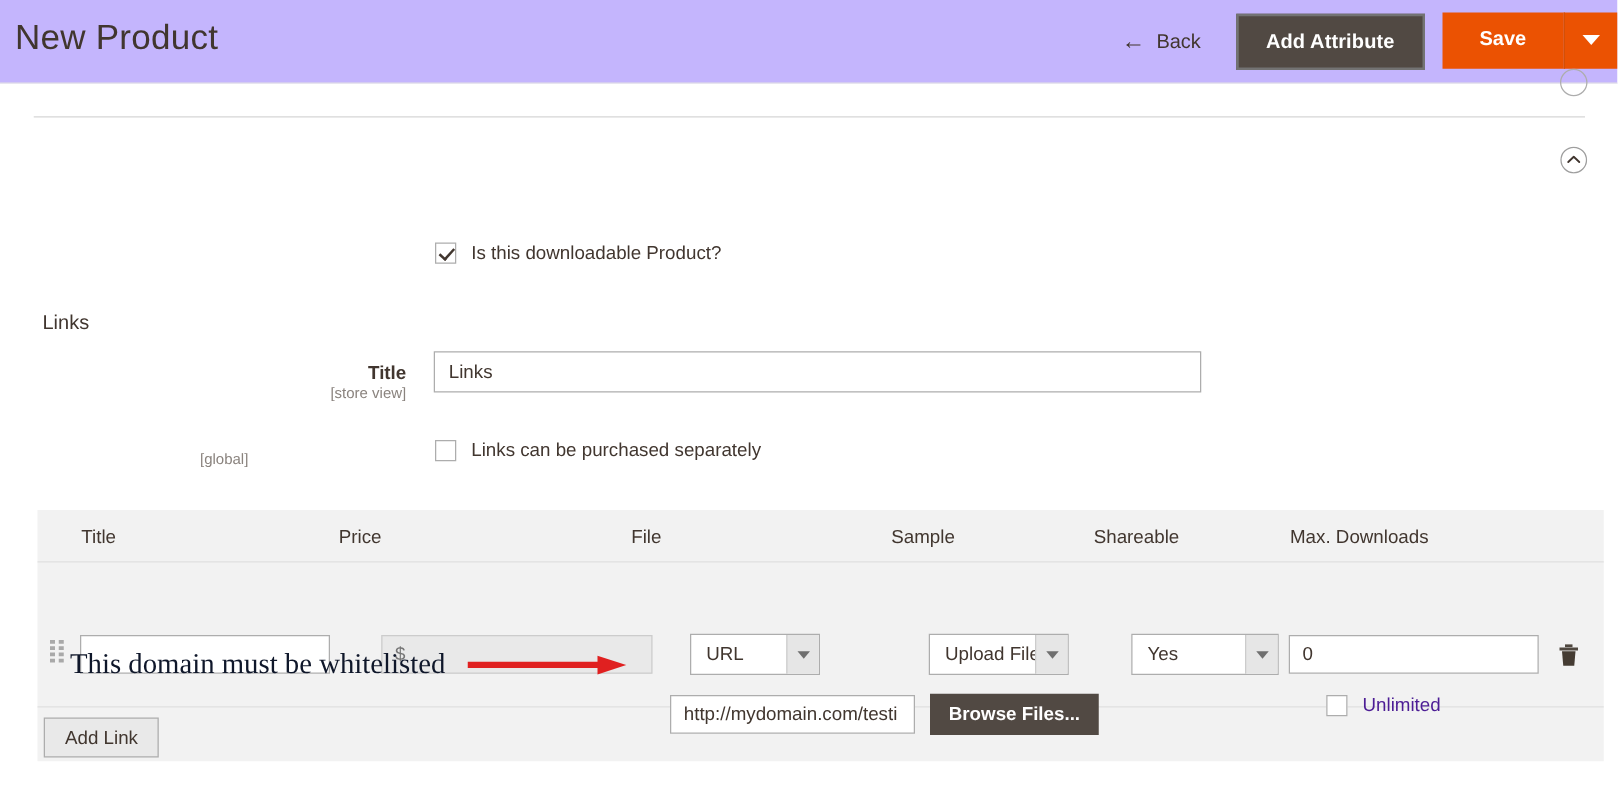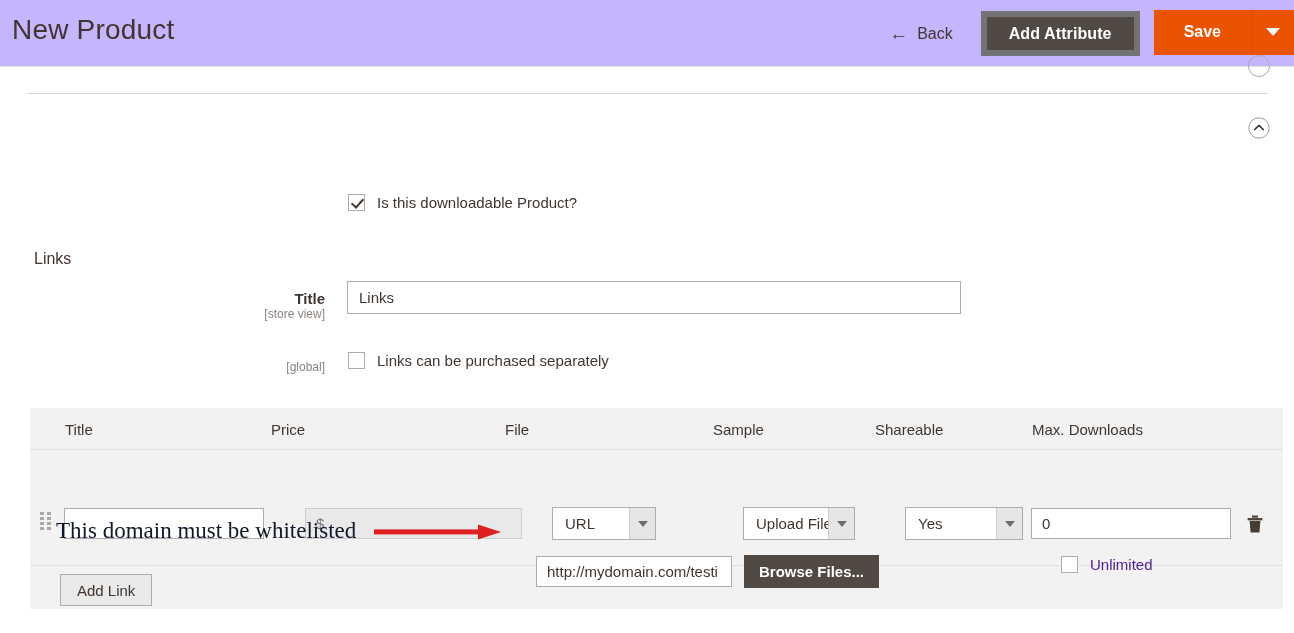--- a/index.html
+++ b/index.html
@@ -29,21 +29,21 @@
   }
   .back-btn {
     display: flex; align-items: center; gap: 9px;
     background: none; border: 0; cursor: pointer;
     font-size: 16px; color: #41362f;
     padding: 0 22px 0 0; margin-right: 6px;
     font-family: "Liberation Sans", sans-serif;
   }
   .back-arrow { font-size: 19px; line-height: 1; color: #41362f; }
   .btn-dark {
-    background: #514943; color: #ffffff; border: 6px solid #737373;
+    background: #514943; color: #ffffff; border: 2px solid #737373;
     height: 45px; padding: 0 22px; font-size: 16px; font-weight: 700;
     cursor: pointer; font-family: "Liberation Sans", sans-serif;
     letter-spacing: .1px;
   }
   .save-group { display: flex; align-items: stretch; height: 48px; margin-left: 14px; }
   .btn-save {
     background: #eb5202; color: #ffffff; border: 0;
     height: 45px; padding: 0 30px; font-size: 16px; font-weight: 700;
     cursor: pointer; font-family: "Liberation Sans", sans-serif;
   }
@@ -118,21 +118,21 @@
   }
   .title-input {
     position: absolute; left: 347px; top: 281px;
     width: 614px; height: 33px;
     border: 1px solid #adadad; background: #ffffff;
     padding: 0 11px; font-size: 15px; color: #41362f;
     font-family: "Liberation Sans", sans-serif;
   }
   .global-scope {
     position: absolute; left: 160px; top: 360px; width: 165px;
-    text-align: right; font-size: 12px; color: #8a837e;
+    font-size: 12px; color: #8a837e;
   }
   .sep-check-row {
     position: absolute; left: 348px; top: 352px;
     display: flex; align-items: center; gap: 12px;
   }
 
   
   .links-table {
     position: absolute; left: 30px; top: 408px;
     width: 1253px; height: 201px;
@@ -220,21 +220,20 @@
     width: 24px; height: 24px;
   }
 
   .table-foot { position: relative; height: 42px; }
   .btn-add-link {
     position: absolute; left: 5px; top: 8px;
     height: 32px; padding: 0 16px;
     background: #e9e9e9; border: 1px solid #adadad;
     font-size: 15px; color: #41362f; cursor: pointer;
     font-family: "Liberation Sans", sans-serif;
-    margin-left: 25px;
   }
 
   
   .annotation {
     position: absolute; left: 56px; top: 518px;
     font-family: "Liberation Serif", serif;
     font-size: 23px; color: #0f172a; white-space: nowrap;
   }
   .annot-arrow {
     position: absolute; left: 374px; top: 524px;

